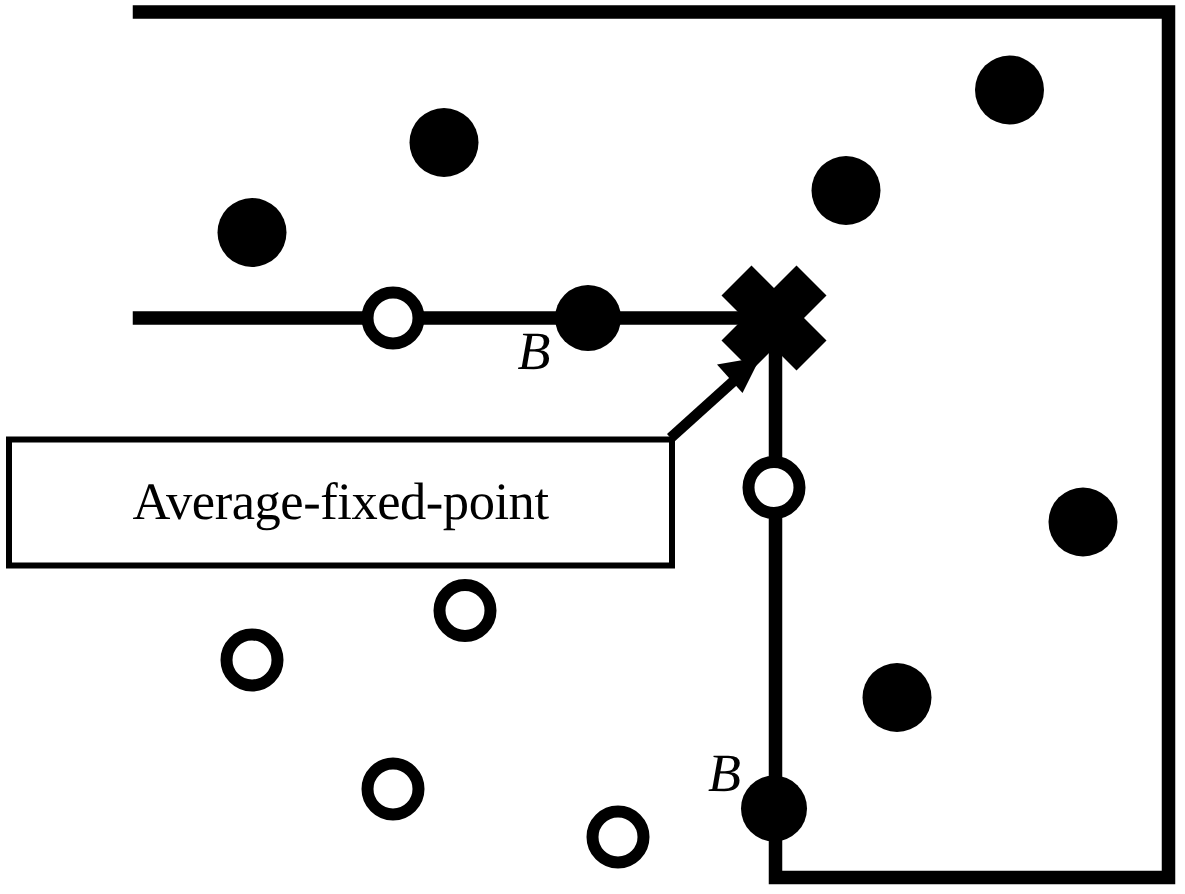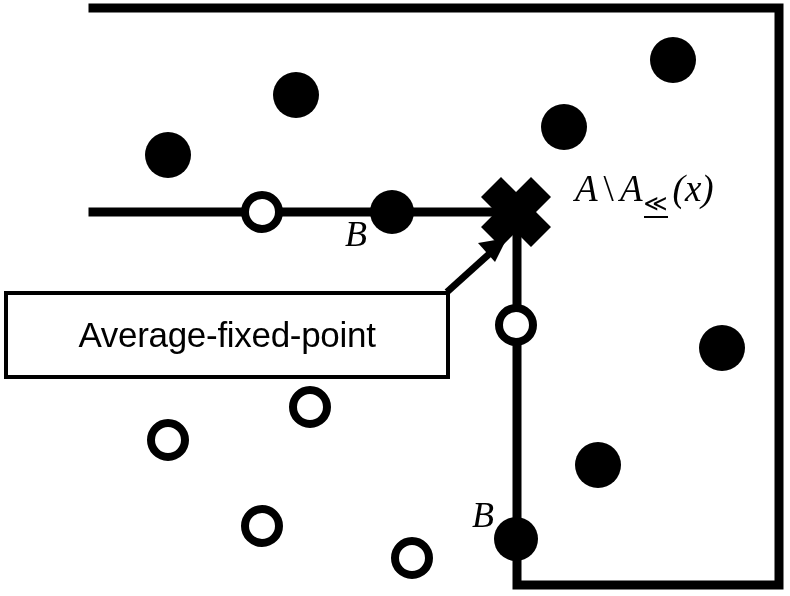--- a/index.html
+++ b/index.html
@@ -22,21 +22,21 @@
   }
   .callout-label {
     position: absolute;
     left: 6px;
     top: 293px;
     width: 442px;
     height: 84px;
     display: flex;
     align-items: center;
     justify-content: center;
-    font-family: Liberation Sans, sans-serif;
+    font-family: Liberation Serif, serif;
     font-size: 35px;
     color: #000000;
     letter-spacing: -0.3px;
     white-space: nowrap;
     box-sizing: border-box;
     pointer-events: none;
   }
   .set-label {
     position: absolute;
     left: 575px;
@@ -104,18 +104,17 @@
     <rect x="6" y="293" width="442" height="84" fill="#ffffff" stroke="#000000" stroke-width="4"></rect>
 
     <g>
       <line x1="447" y1="292" x2="498" y2="246" stroke="#000000" stroke-width="7" stroke-linecap="butt"></line>
       <polygon points="507,238 478,243 495,262" fill="#000000"></polygon>
     </g>
   </svg>
 
   <div class="callout-label">Average-fixed-point</div>
 
-  <div class="set-label"><span>A</span><span class="nonitalic" style="margin:0 6px;">\</span><span>A</span><span class="sub">≪</span><span style="margin-left:4px;">(x)</span></div>
 
   <div class="pt-label" id="label-b-top">B</div>
   <div class="pt-label" id="label-b-bottom">B</div>
 
 </div>
 
 </body></html>

